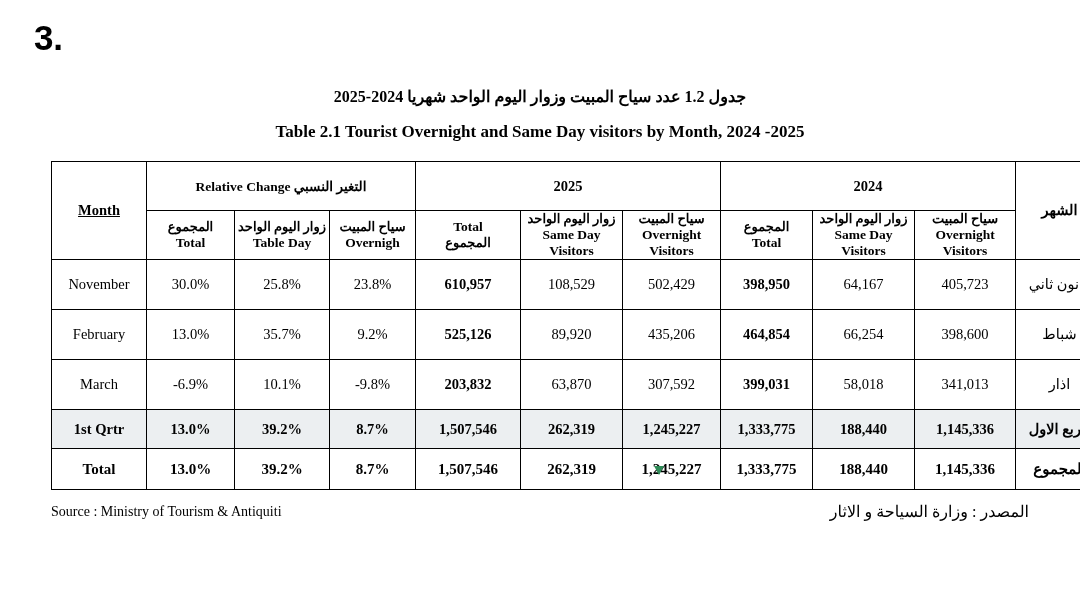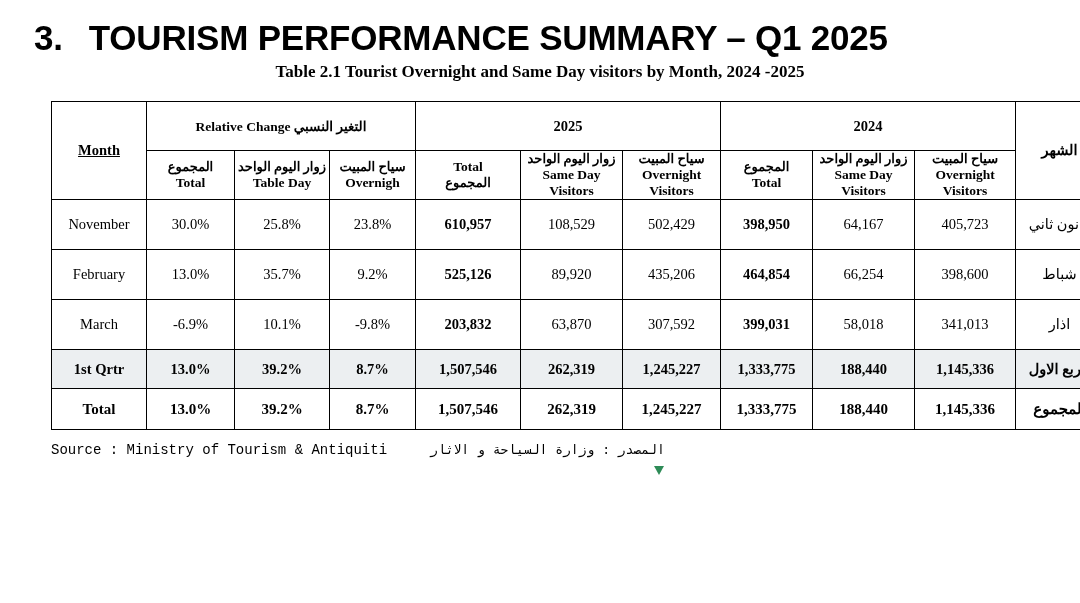--- a/index.html
+++ b/index.html
@@ -48,21 +48,21 @@
     font-weight: bold;
     font-size: 16px;
     margin-top: 29px;
     direction: rtl;
   }
   .caption-en {
     text-align: center;
     font-family: "Liberation Serif", serif;
     font-weight: bold;
     font-size: 17px;
-    margin-top: 4px;
+    margin-top: 16px;
   }
 
   
   .table-wrap {
     margin: 19px auto 0 auto;
     width: 978px;
   }
   table.tbl {
     border-collapse: collapse;
     width: 100%;
@@ -143,51 +143,52 @@
   tr.total-row td {
     font-weight: bold;
     height: 41px;
     font-size: 15px;
   }
   td.b { font-weight: bold; }
 
   
   .footer {
     display: flex;
+    justify-content: space-between;
     align-items: center;
     margin: 12px auto 0 auto;
     width: 978px;
-    font-family: Liberation Mono, monospace;
+    font-family: Liberation Serif, serif;
     font-size: 14px;
   }
   .footer .ar {
     direction: rtl;
-    font-size: 13px;
+    font-size: 16px;
     margin-left: 43px;
   }
   .marker {
     position: absolute;
     width: 0; height: 0;
     border-left: 5px solid transparent;
     border-right: 5px solid transparent;
     border-top: 9px solid #2e8b57;
     left: 654px;
     top: 466px;
   }
 </style>
 </head>
 <body>
 
 <div class="slide">
 
   <div class="title-row">
     <span class="title-num">3.</span>
-    <span class="title-text">TOURISM PERFORMANCE SUMMARY – Q1 2025</span>
   </div>
 
+  <div class="caption-ar">جدول 1.2 عدد سياح المبيت وزوار اليوم الواحد شهريا 2024-2025</div>
   <div class="caption-en">Table 2.1  Tourist Overnight and Same Day visitors by Month, 2024 -2025</div>
 
   <div class="table-wrap">
     <table class="tbl">
       <colgroup>
         <col style="width:95px">
         <col style="width:88px">
         <col style="width:95px">
         <col style="width:86px">
         <col style="width:105px">

